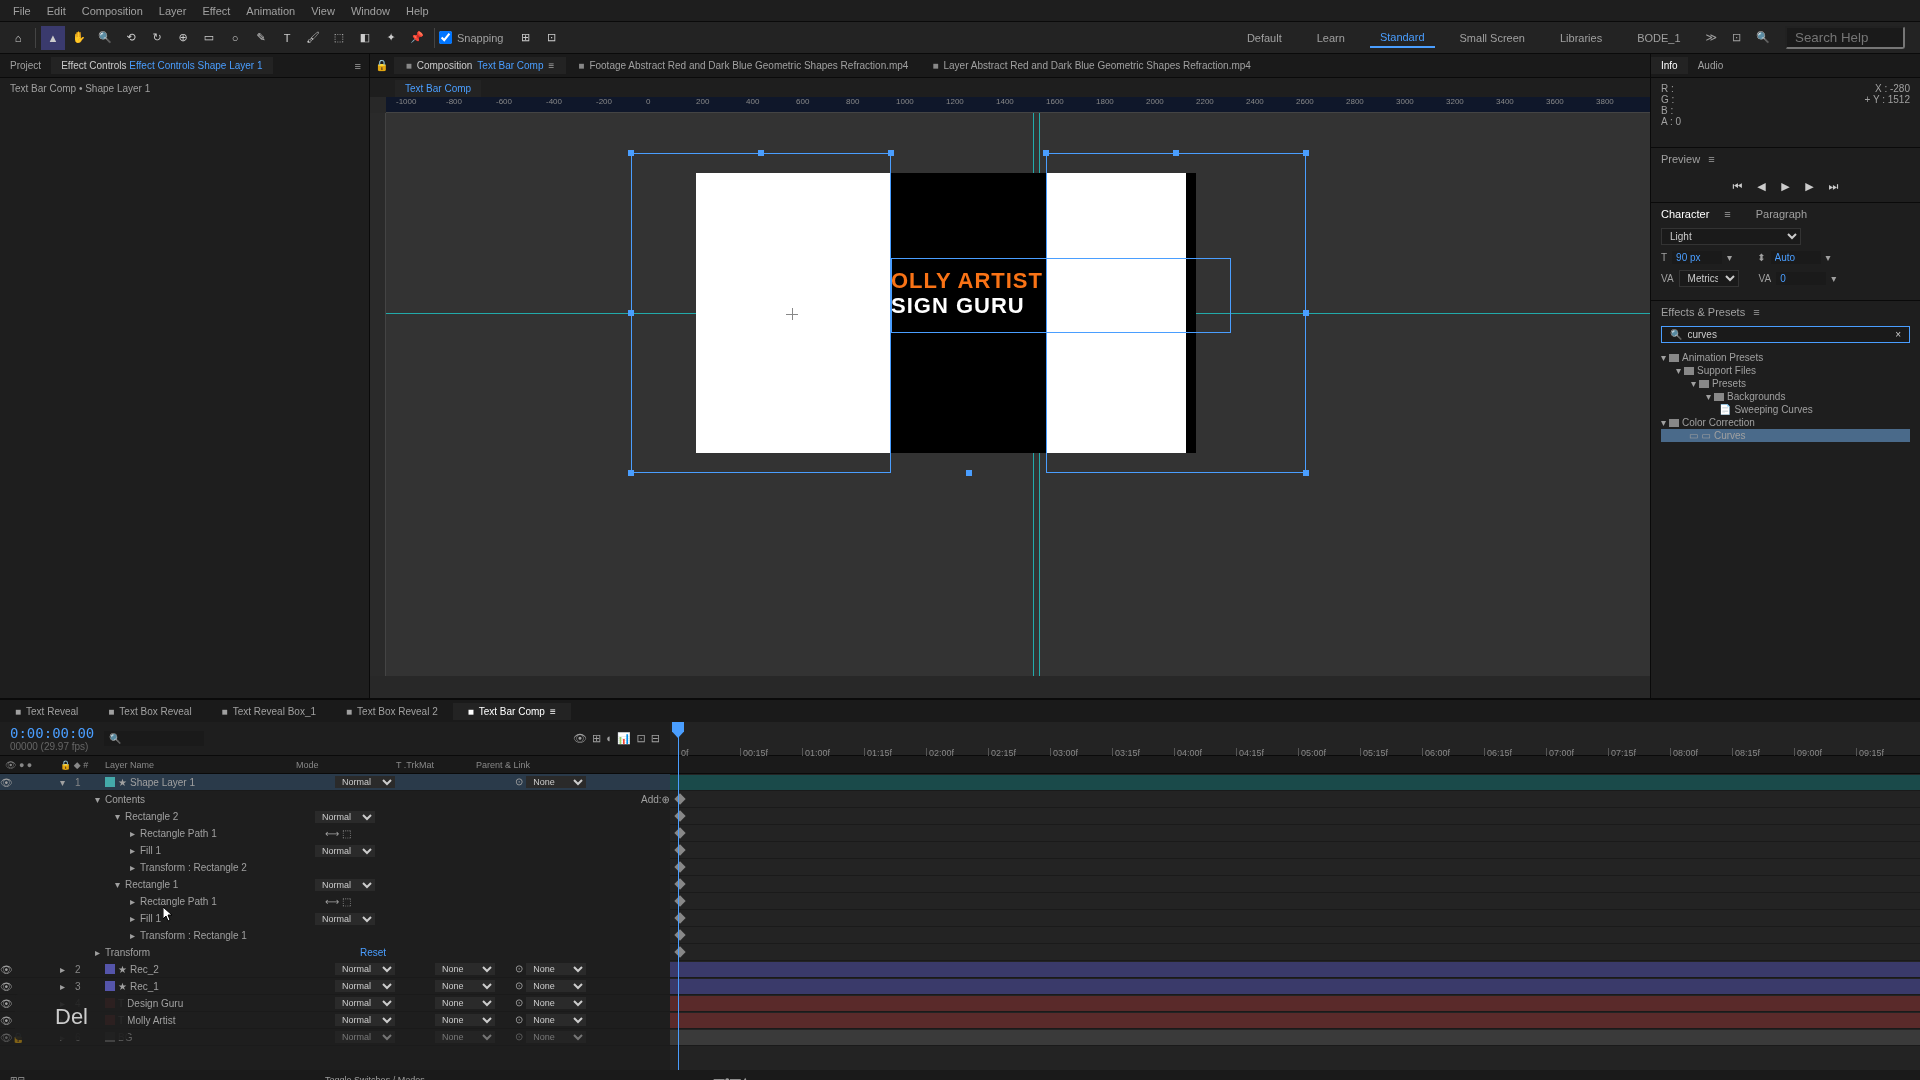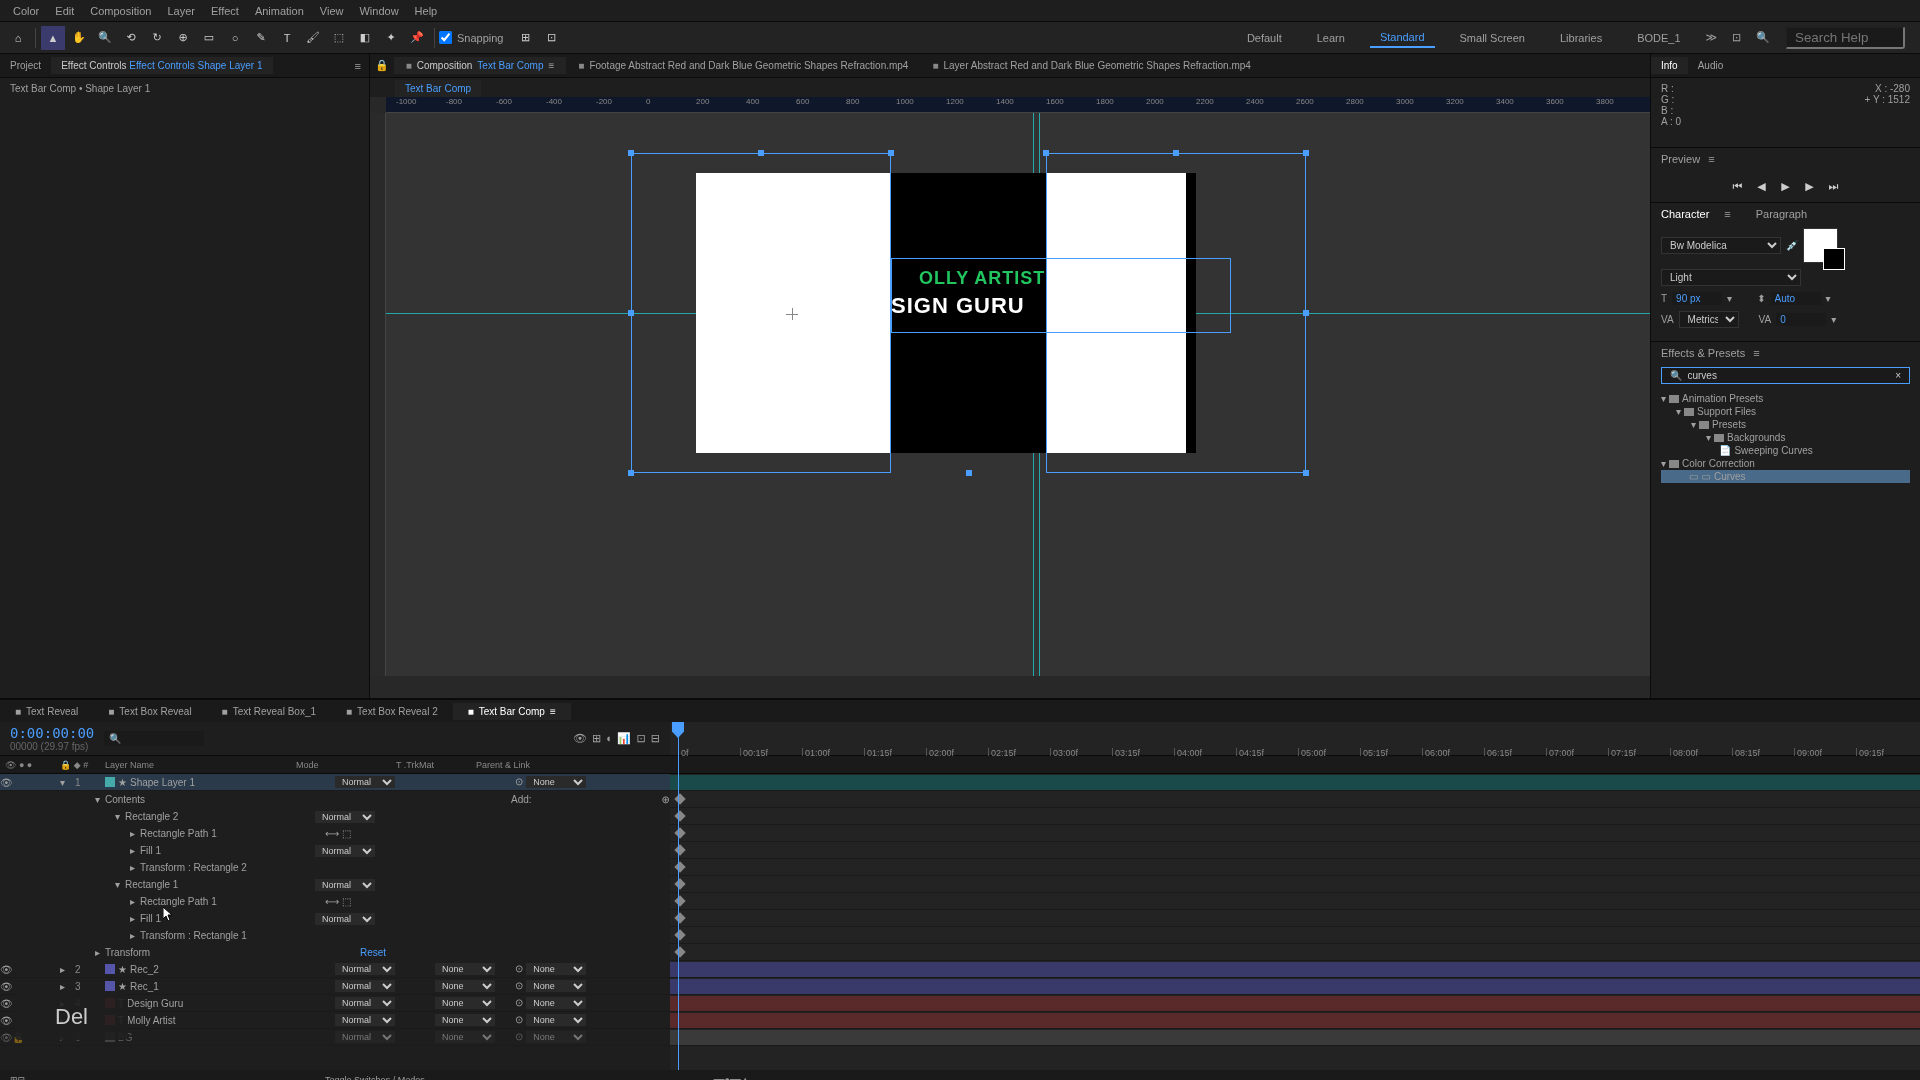--- a/index.html
+++ b/index.html
@@ -36,21 +36,21 @@
 .comp-tab.active { background: #232323; }
 .comp-sub-tab { padding: 3px 10px; font-size: 10px; color: #4a9eff; background: #232323; margin-left: 5px; margin-top: 2px; display: inline-block; }
 .viewport { flex: 1; background: #282828; position: relative; overflow: hidden; }
 .ruler-h { height: 16px; background: #0f172a; border-bottom: 1px solid #444; display: flex; font-size: 8px; color: #888; position: relative; margin-left: 16px; text-decoration: underline; }
 .ruler-h span { position: absolute; }
 .ruler-v { width: 16px; background: #2a2a2a; border-right: 1px solid #444; position: absolute; left: 0; top: 16px; bottom: 22px; }
 .canvas-area { position: absolute; left: 16px; top: 16px; right: 0; bottom: 22px; background: #333; overflow: hidden; }
 .comp-bg { position: absolute; width: 500px; height: 280px; left: 310px; top: 60px; background: #000; }
 .white-rect-l { position: absolute; width: 195px; height: 280px; left: 310px; top: 60px; background: #fff; }
 .white-rect-r { position: absolute; width: 140px; height: 280px; left: 660px; top: 60px; background: #fff; }
-.text-artist { position: absolute; left: 505px; top: 155px; color: #22c55e; font-weight: bold; font-size: 18px; letter-spacing: 1px; padding-left: 28px; }
+.text-artist { position: absolute; left: 505px; top: 155px; color: #f97316; font-weight: bold; font-size: 22px; letter-spacing: 1px; }
 .text-guru { position: absolute; left: 505px; top: 180px; color: #fff; font-weight: bold; font-size: 22px; letter-spacing: 1px; }
 .selection-box { position: absolute; border: 1px solid #4a9eff; }
 .sel1 { left: 245px; top: 40px; width: 260px; height: 320px; }
 .sel2 { left: 660px; top: 40px; width: 260px; height: 320px; }
 .sel3 { left: 505px; top: 145px; width: 340px; height: 75px; }
 .guide-v { position: absolute; width: 1px; background: #2aa; top: 0; bottom: 0; }
 .guide-h { position: absolute; height: 1px; background: #2aa; left: 0; right: 0; }
 .handle { position: absolute; width: 6px; height: 6px; background: #4a9eff; }
 .anchor { position: absolute; width: 12px; height: 12px; left: 400px; top: 195px; }
 .anchor::before { content: ''; position: absolute; width: 12px; height: 1px; background: #888; top: 6px; }
@@ -138,21 +138,21 @@
 
 .timeline-footer { height: 20px; background: #1a1a1a; display: flex; align-items: center; padding: 0 10px; font-size: 9px; }
 
 .key-overlay { position: absolute; bottom: 40px; left: 15px; background: rgba(30,30,30,0.9); padding: 10px 40px; font-size: 22px; color: #ccc; border-radius: 4px; }
 .cursor-arrow { position: absolute; width: 12px; height: 16px; z-index: 100; left: 163px; top: 907px; }
 </style>
 </head>
 <body>
 
 <div class="menubar">
-  <span>Color</span>
+  <span>File</span>
   <span>Edit</span>
   <span>Composition</span>
   <span>Layer</span>
   <span>Effect</span>
   <span>Animation</span>
   <span>View</span>
   <span>Window</span>
   <span>Help</span>
 </div>
 
@@ -337,25 +337,20 @@
         <div class="play-btn">⏭</div>
       </div>
     </div>
     <div class="char-panel">
       <div class="char-tabs">
         <span class="active">Character</span>
         <span>≡</span>
         <span style="margin-left:10px">Paragraph</span>
       </div>
       <div class="char-row">
-        <select class="char-select" style="width:120px"><option>Bw Modelica</option></select>
-        <span>💉</span>
-        <div class="color-swatch"></div>
-      </div>
-      <div class="char-row">
         <select class="char-select" style="width:140px"><option>Light</option></select>
       </div>
       <div class="char-row">
         <span>T</span>
         <input class="char-input" value="90 px" style="">
         <span>▾</span>
         <span style="margin-left:20px">⬍</span>
         <input class="char-input" value="Auto" style="">
         <span>▾</span>
       </div>
@@ -468,21 +463,21 @@
         <div style="width:15px">▾</div>
           <div class="num">1</div>
         <div class="name"><span class="color-chip" style="background:#4aa"></span> ★ <span>Shape Layer 1</span></div>
         <div class="mode"><select class="dropdown"><option>Normal</option></select></div>
         <div class="trk"></div>
         <div class="parent">⊙ <select class="dropdown"><option>None</option></select></div>
       </div>
       <div class="prop-row l1">
           <span class="twirl">▾</span>
           <span class="prop-name">Contents</span>
-          <span style="margin-left:auto;margin-right:130px">Add:</span> 
+          <span style="margin-left:auto;">Add:</span> 
           <span>⊕</span>
         </div>
       <div class="prop-row l2">
           <span class="twirl">▾</span>
           <span class="prop-name">Rectangle 2</span>
           <select class="dropdown" style="margin-left:-10px"><option>Normal</option></select>
         </div>
       <div class="prop-row l3">
           <span class="twirl">▸</span>
           <span class="prop-name">Rectangle Path 1</span>

